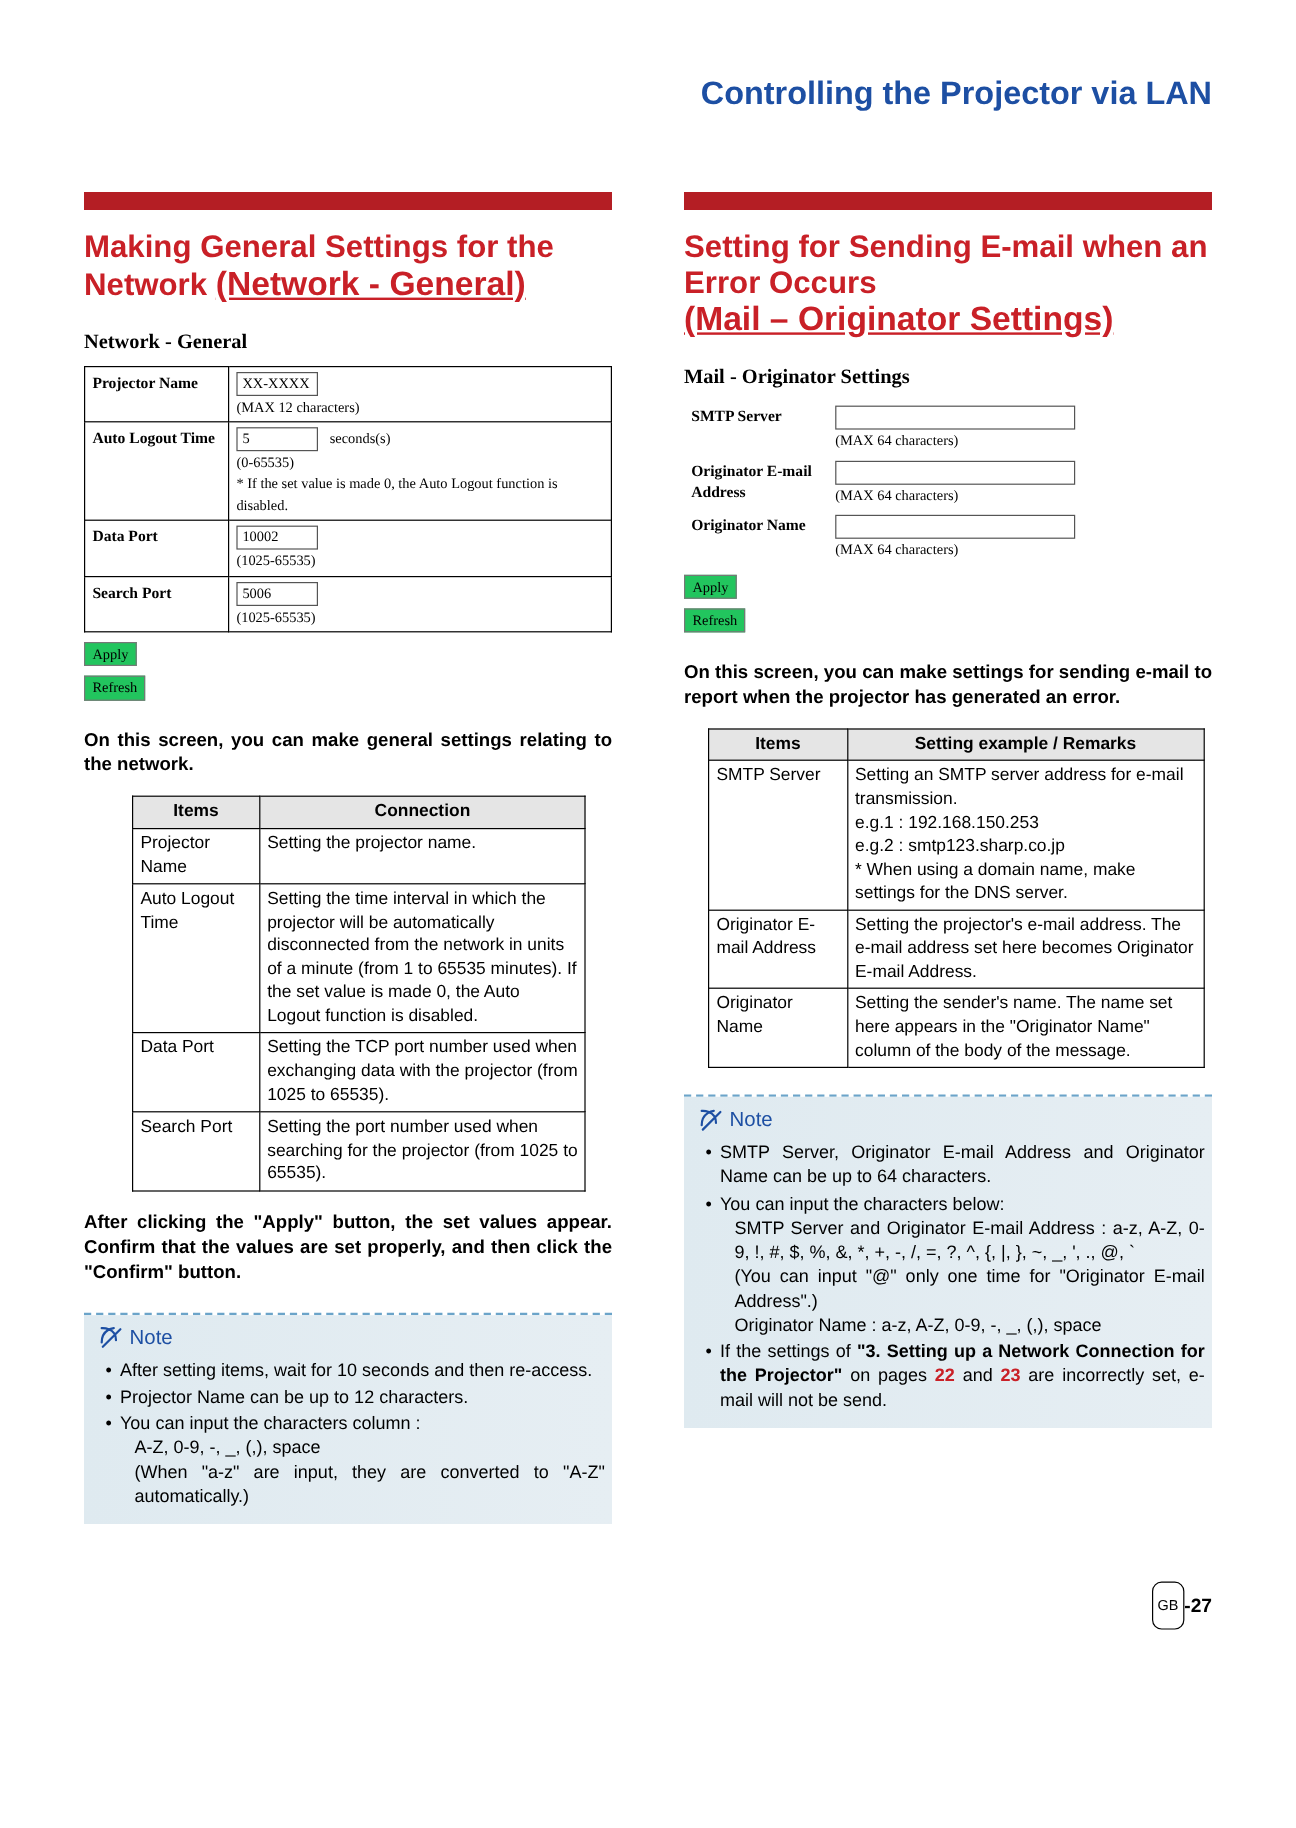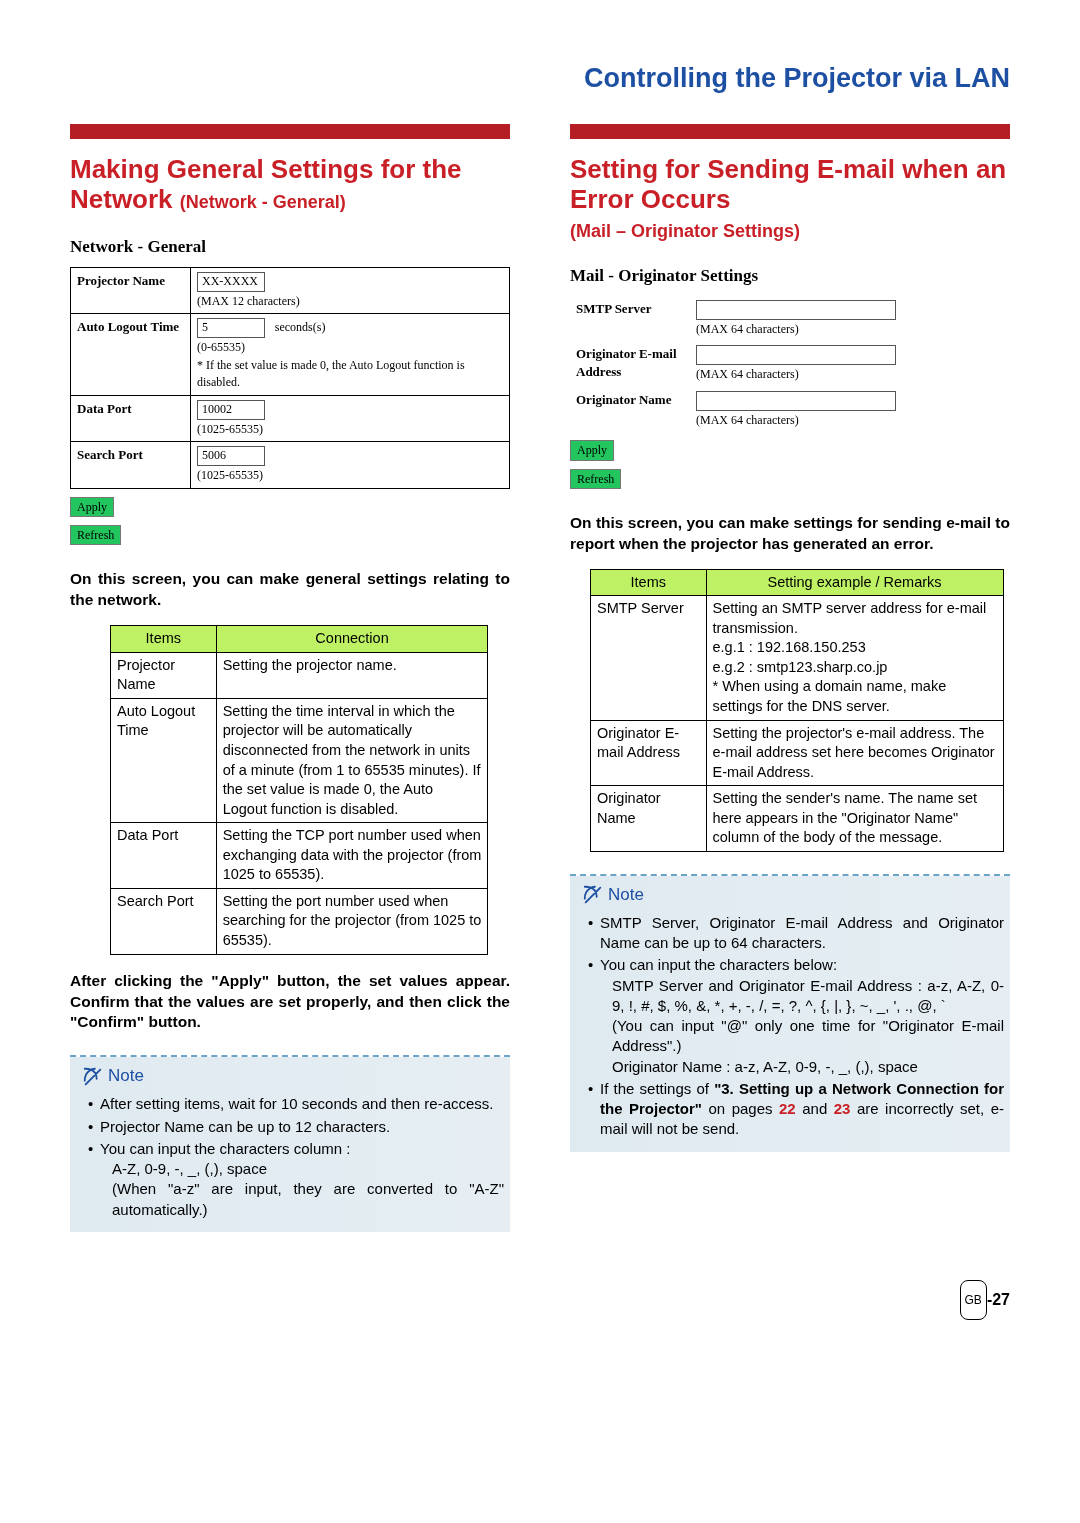--- a/index.html
+++ b/index.html
@@ -1,34 +1,34 @@
 <!DOCTYPE html>
 <html><head>
 <meta charset="utf-8">
 <style>
   * { box-sizing: border-box; margin: 0; padding: 0; }
   body { background: #fff; font-family: Arial, Helvetica, sans-serif; width: 1080px; margin: 0 auto; padding: 60px 70px 40px 70px; color: #000; font-size: 15px; line-height: 1.35; }
-  .page-title { color: #1d4fa3; font-size: 27px; font-weight: bold; text-align: right; margin-bottom: 28px; }
+  .page-title { color: #1d4fa3; font-size: 27px; font-weight: bold; text-align: right; margin-bottom: 64px; }
   .columns { display: flex; gap: 60px; }
   .col { flex: 1; min-width: 0; }
   .red-bar { height: 15px; background: #b41e24; margin-bottom: 16px; }
   .section-heading { color: #c92027; font-weight: 900; font-size: 26px; line-height: 1.12; margin-bottom: 22px; }
-  .section-heading .sub { font-size: 18px; }
+  .section-heading .sub { font-size: 28px; text-decoration: underline; }
   .form-title { font-family: "Times New Roman", Times, serif; font-weight: bold; font-size: 17px; margin-bottom: 8px; }
   .form-table { width: 100%; border-collapse: collapse; font-family: "Times New Roman", Times, serif; font-size: 13px; }
   .form-table td { border:1px solid #000; padding:4px 6px; vertical-align: top;}
   .form-table td.label { font-weight: bold; width: 120px; background:#fff; }
   .input-box { display:inline-block; border:1px solid #555; background:#fff; padding:1px 4px; min-width:68px; font-size:12px; height:20px; line-height:14px; vertical-align:middle; }
   .input-box.wide { min-width: 200px; }
   .hint { font-size:12px; }
   .btn-row { margin-top:8px; font-family:"Times New Roman",serif; font-size:13px;}
   .btn { display:inline-block; border:1px solid #777; background:#22c55e; padding:1px 6px; font-size:12px; }
   .intro { font-weight:bold; margin:24px 0 14px 0; font-size:15.5px; text-align:justify;}
   .desc-table { width: 86%; margin-left: 40px; border-collapse: collapse; font-size:14.5px; }
-  .desc-table th { background:#bef264; font-weight:normal; border:1px solid #000; padding:3px 6px; text-align:center; }
+  .desc-table th { background:#e5e5e5; font-weight:bold; border:1px solid #000; padding:3px 6px; text-align:center; }
   .desc-table td { border:1px solid #000; padding:3px 6px; vertical-align:top; }
   .desc-table td.item { width: 28%; }
   .note-rule { border-top: 2px dashed #6ba4c9; margin-top:22px; }
   .note-head { display:flex; align-items:center; gap:4px; padding:8px 0 6px 6px;}
   .note-head svg { width:22px; height:22px; }
   .note-head span { color:#1d4fa3; font-size:17px; font-weight:normal; }
   .note-area { background: linear-gradient(to right,#dfeaf0, #e6eef3); padding: 0 6px 10px 6px; }
   .note-list { list-style: none; padding-left: 12px; font-size:15px; }
   .note-list li { position:relative; padding-left:12px; margin-bottom:2px; text-align:justify;}
   .note-list li::before { content:"•"; position:absolute; left:0; }

